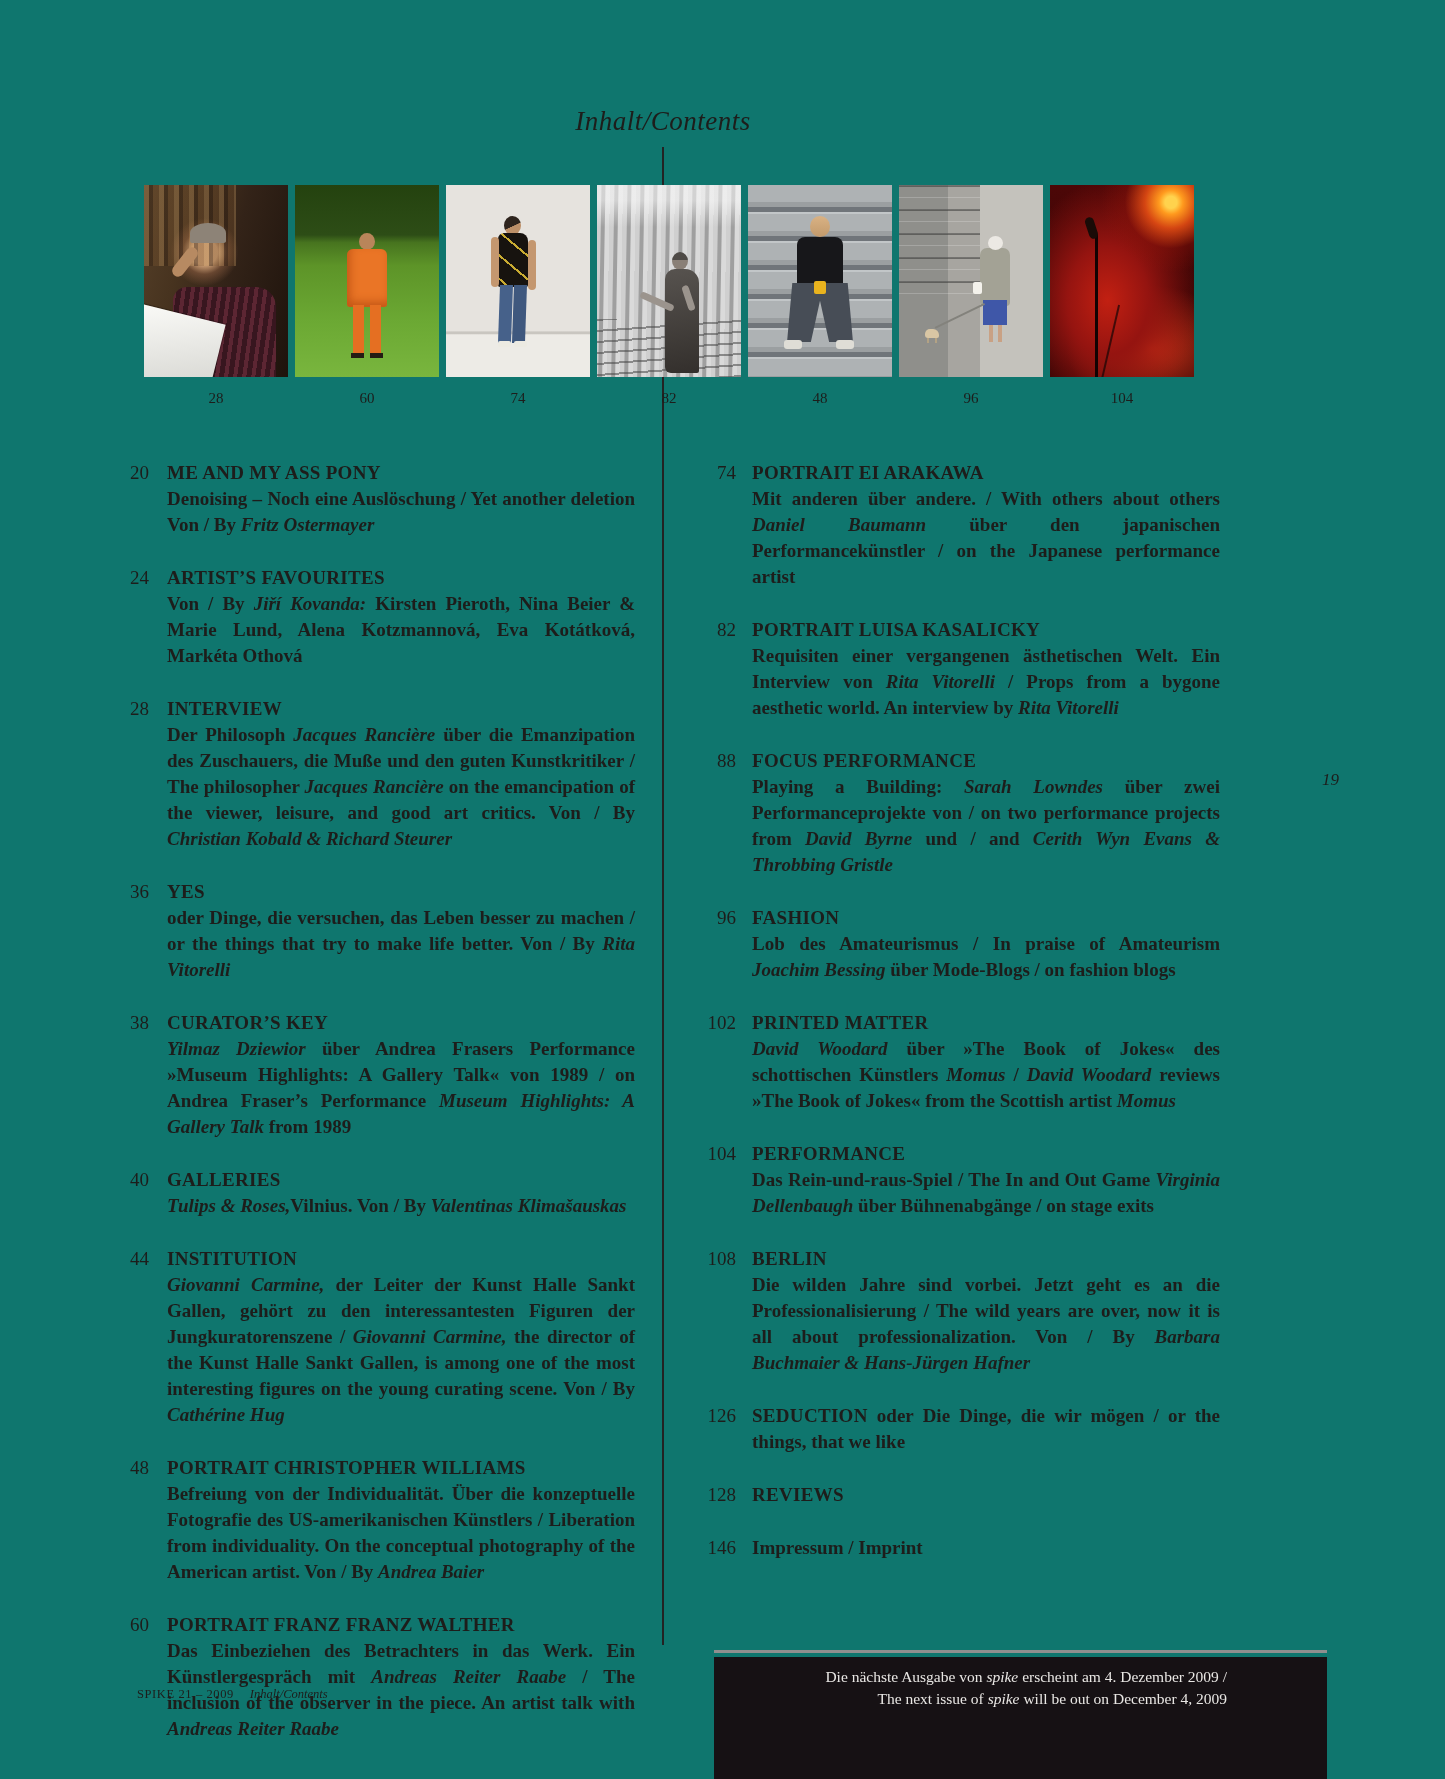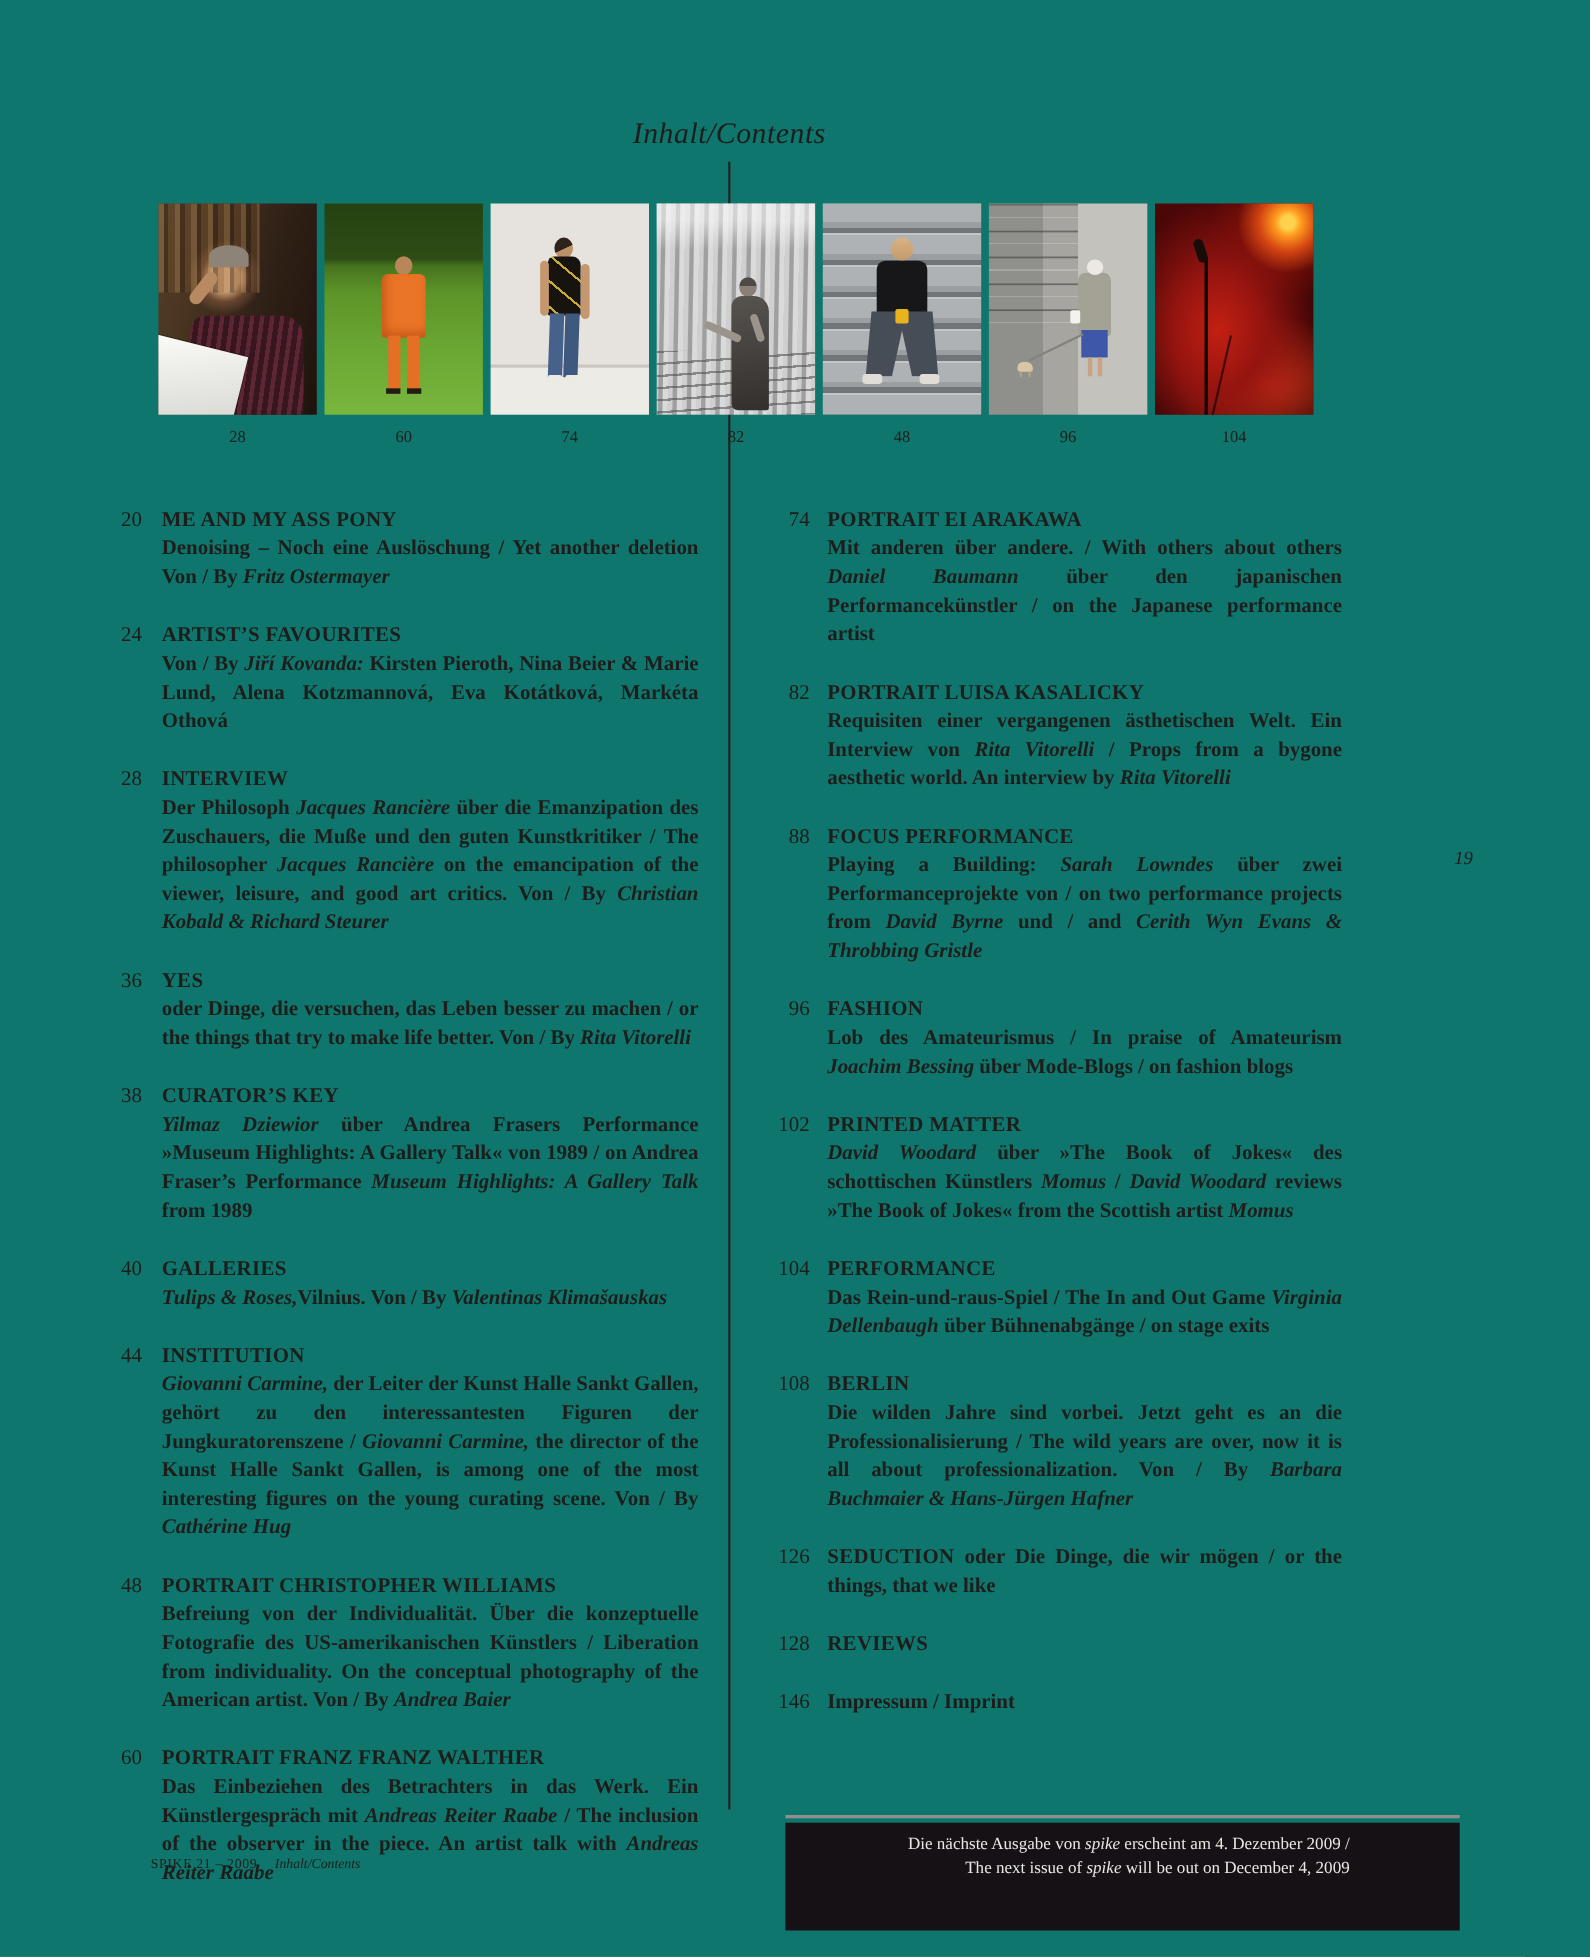--- a/index.html
+++ b/index.html
@@ -98,37 +98,37 @@
   .t7 .s1{left:31%;top:26%;width:3px;height:74%;background:#120303;}
   .t7 .s2{left:25.5%;top:16.5%;width:9px;height:22px;border-radius:5px;background:#190b07;transform:rotate(-18deg);}
   .t7 .s3{left:41%;top:62%;width:2px;height:42%;background:rgba(22,5,5,.7);transform:rotate(13deg);}
 
   
   .col{position:absolute;top:460px;font-size:19px;line-height:26px;z-index:1;}
   .col-left{left:110px;width:525px;}
   .col-right{left:705px;width:515px;}
   .entry{display:flex;margin-bottom:27px;}
   .enum{flex:none;}
-  .col-left .enum{width:37px;}
+  .col-left .enum{width:37px;margin-left:20px;}
   .col-right .enum{width:47px;text-align:right;padding-right:16px;box-sizing:border-box;}
   .etext{flex:1;text-align:justify;font-weight:bold;}
   .etitle{display:block;letter-spacing:.3px;}
   .ebody{display:block;text-align:justify;}
   .entry.inline .etitle,.entry.inline .ebody{display:inline;}
 
   .pageno{position:absolute;left:1322px;top:770px;font-style:italic;font-size:17px;}
 
   
   .footer{position:absolute;left:109px;top:1687px;font-size:12.5px;display:flex;gap:16px;align-items:baseline;}
   .footer .issue{letter-spacing:.6px;margin-left:28px;}
   .footer .section{font-style:italic;}
 
   
   .banner-rule{position:absolute;left:714px;top:1650px;width:613px;height:3px;background:#8f8f8f;}
-  .banner{position:absolute;left:714px;top:1657px;width:613px;height:98px;background:#161114;color:#e9e7e4;
+  .banner{position:absolute;left:714px;top:1657px;width:613px;height:122px;background:#161114;color:#e9e7e4;
           font-size:15.5px;line-height:21.5px;text-align:right;padding:9px 100px 0 20px;box-sizing:border-box;}
 </style>
 </head>
 <body>
 
 <div class="page">
 
   <div class="masthead">Inhalt/Contents</div>
   <div class="divider"></div>
 

